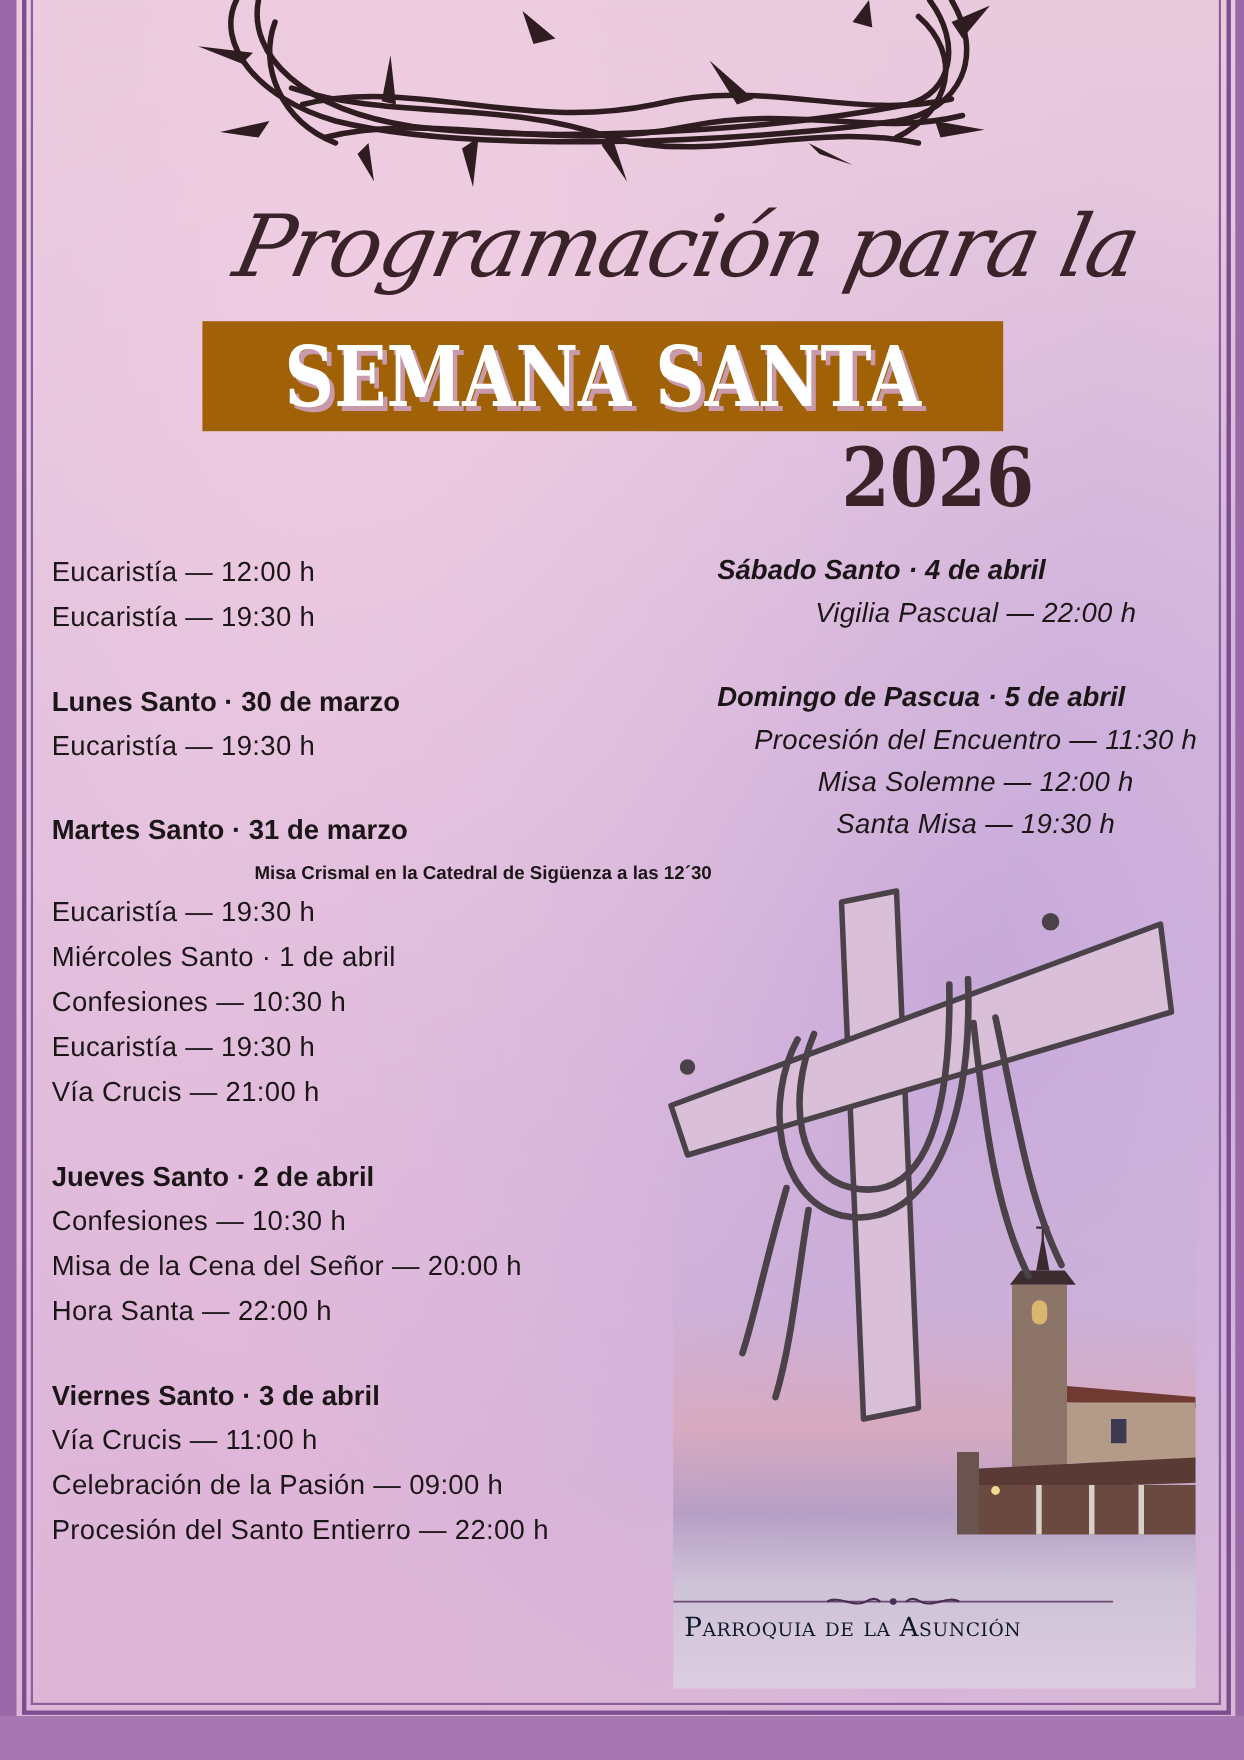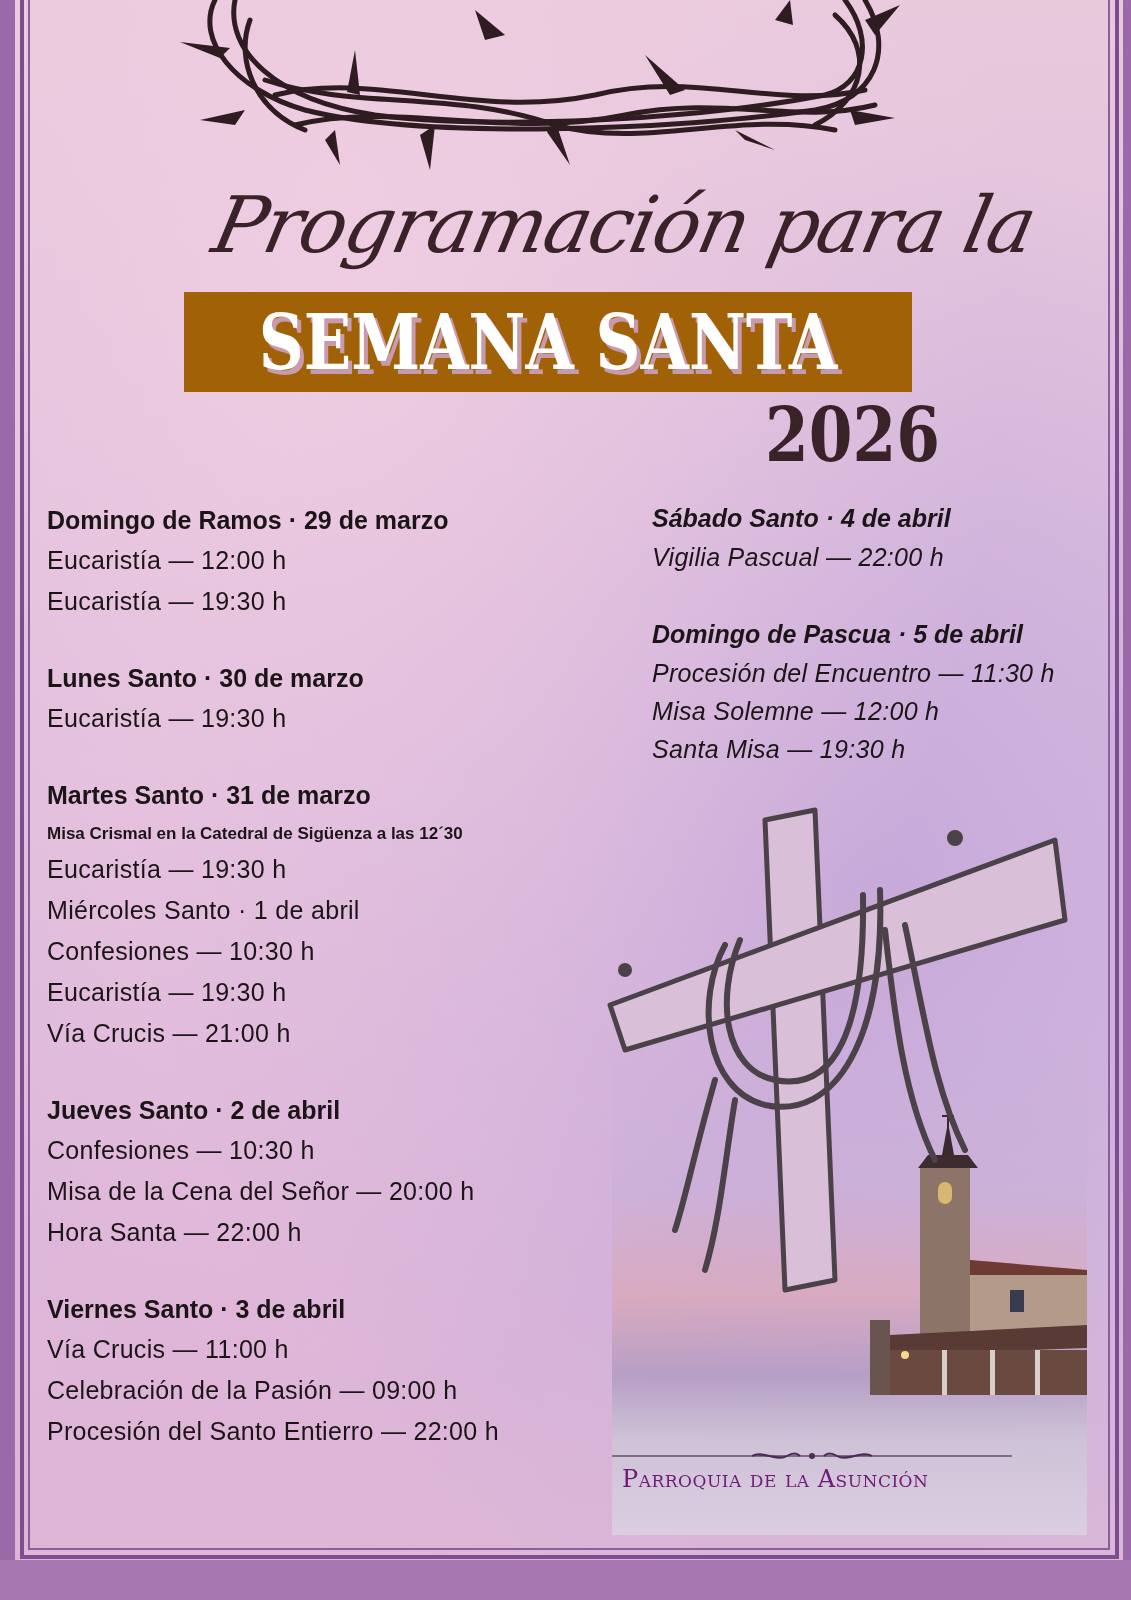--- a/index.html
+++ b/index.html
@@ -59,36 +59,36 @@
   .day-title {
     font-family: "Liberation Sans", sans-serif; font-weight:bold;
     font-size:25px; line-height:40px; white-space:nowrap;
   }
   .item {
     font-family: "Liberation Sans", sans-serif;
     font-size:25px; line-height:41px; white-space:nowrap; letter-spacing:0.3px;
   }
   .note {
     font-family: "Liberation Sans", sans-serif; font-weight:bold;
-    font-size:17px; line-height:30px; white-space:nowrap; margin-top:4px;
+    font-size:17px; line-height:30px; white-space:nowrap; margin-top:4px;text-align:right;
   }
   .col-right .day { margin-bottom:38px;font-style:italic; }
-  .col-right .item { line-height:38px; }
+  .col-right .item { line-height:38px;text-align:center; }
 
   .photo-panel {
     position:absolute; left:612px; top:1005px; width:475px; height:530px;
     background:
       linear-gradient(180deg, rgba(210,190,225,0.0) 0%, rgba(200,175,215,0.5) 35%, rgba(220,165,175,0.6) 55%, rgba(170,150,190,0.7) 70%, rgba(205,195,215,0.95) 82%, rgba(220,205,225,1) 100%);
   }
   .church { position:absolute; left:870px; top:1110px; width:217px; height:300px; }
   .cross-art { position:absolute; left:605px; top:800px; width:470px; height:500px; }
   .parish-divider { position:absolute; left:612px; top:1450px; width:400px; height:12px; }
   .parish-name {
     position:absolute; left:622px; top:1465px; width:420px; height:40px;
-    font-family: "DejaVu Serif", serif; font-size:24px; color:#701a75;
+    font-family: "DejaVu Serif", serif; font-size:24px; color:#0f172a;
     font-variant: small-caps; letter-spacing:0.5px; white-space:nowrap;
   }
 </style>
 </head>
 <body>
 
 <div class="poster"></div>
 
 <div class="frame-outer-left"></div>
 <div class="frame-outer-right"></div>
@@ -128,21 +128,20 @@
 
 <div class="script-title">Programación para la</div>
 
 <div class="banner">
   <div class="banner-text">SEMANA SANTA</div>
 </div>
 <div class="year">2026</div>
 
 <div class="col col-left">
   <div class="day">
-    <div class="day-title">Domingo de Ramos · 29 de marzo</div>
     <div class="item">Eucaristía — 12:00 h</div>
     <div class="item">Eucaristía — 19:30 h</div>
   </div>
   <div class="day">
     <div class="day-title">Lunes Santo · 30 de marzo</div>
     <div class="item">Eucaristía — 19:30 h</div>
   </div>
   <div class="day">
     <div class="day-title">Martes Santo · 31 de marzo</div>
     <div class="note">Misa Crismal en la Catedral de Sigüenza a las 12´30</div>

